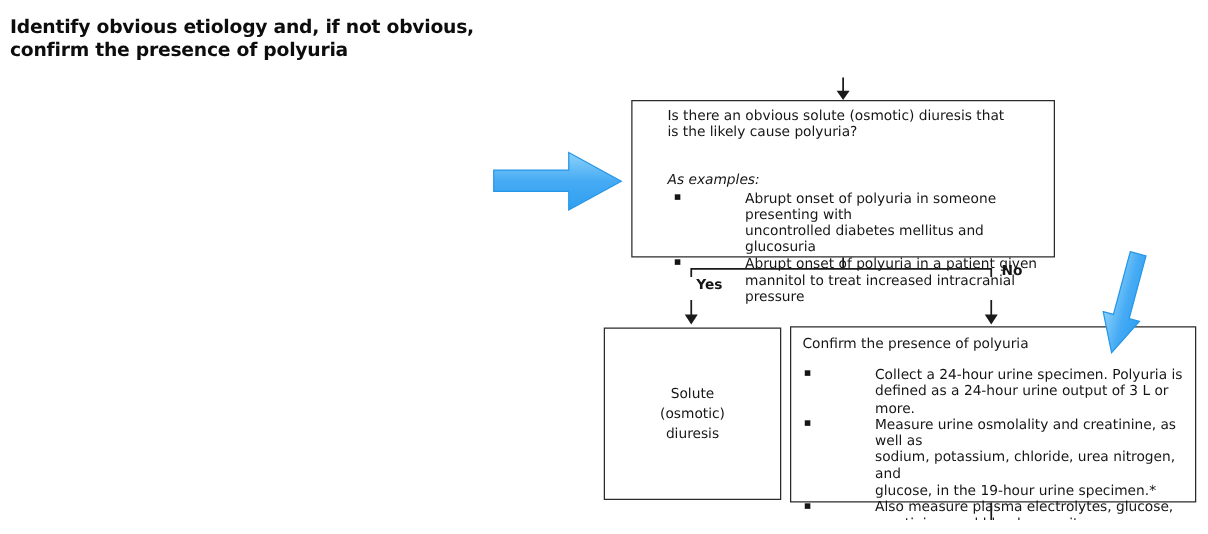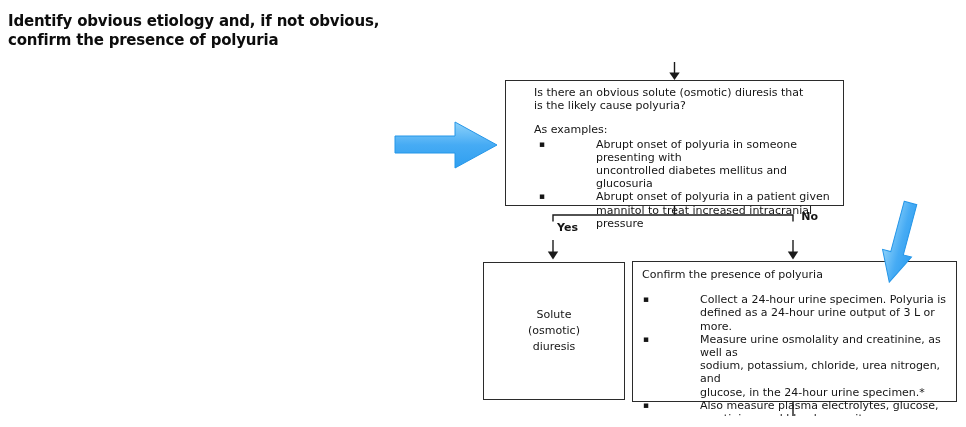--- a/index.html
+++ b/index.html
@@ -21,21 +21,21 @@
   .center-text{display:flex;align-items:center;justify-content:center;text-align:center;}
   .pre{white-space:pre-line;}
   .pad{padding:5px 8px 4px 8px;}
   .bullets{margin-top:1px;}
   .bullet-row{display:flex;margin-left:5px;}
   .bullet-marker{flex:0 0 12px;font-size:9px;line-height:13.2px;text-align:left;}
   .bullet-text{flex:1;white-space:pre-line;margin-left:45px;}
   .branch-label{
     font-size:11px;font-weight:bold;text-align:right;width:50px;color:#151515;
   }
-  .examples-label{margin-top:11px;}
+  .examples-label{margin-top:25px;font-style:italic;}
   .nb-title{margin-bottom:12px;}
   svg.overlay{position:absolute;left:0;top:0;pointer-events:none;}
   .kline{stroke:#1a1a1a;stroke-width:1.4;fill:none;}
   .khead{fill:#1a1a1a;stroke:none;}
 </style>
 </head>
 <body>
 
 <div id="screen">
 
@@ -75,21 +75,21 @@
     <div class="bullets">
       <div class="bullet-row" style="margin-left:1px;">
         <span class="bullet-marker">▪</span>
         <span class="bullet-text">Collect a 24-hour urine specimen. Polyuria is
 defined as a 24-hour urine output of 3 L or more.</span>
       </div>
       <div class="bullet-row" style="margin-left:1px;">
         <span class="bullet-marker">▪</span>
         <span class="bullet-text">Measure urine osmolality and creatinine, as well as
 sodium, potassium, chloride, urea nitrogen, and
-glucose, in the 24-hour urine specimen.*</span>
+glucose, in the 19-hour urine specimen.*</span>
       </div>
       <div class="bullet-row" style="margin-left:1px;">
         <span class="bullet-marker">▪</span>
         <span class="bullet-text">Also measure plasma electrolytes, glucose,
 creatinine, and blood urea nitrogen.</span>
       </div>
     </div>
   </div>
 
   <svg class="overlay" width="966" height="427" viewBox="0 0 966 427">

